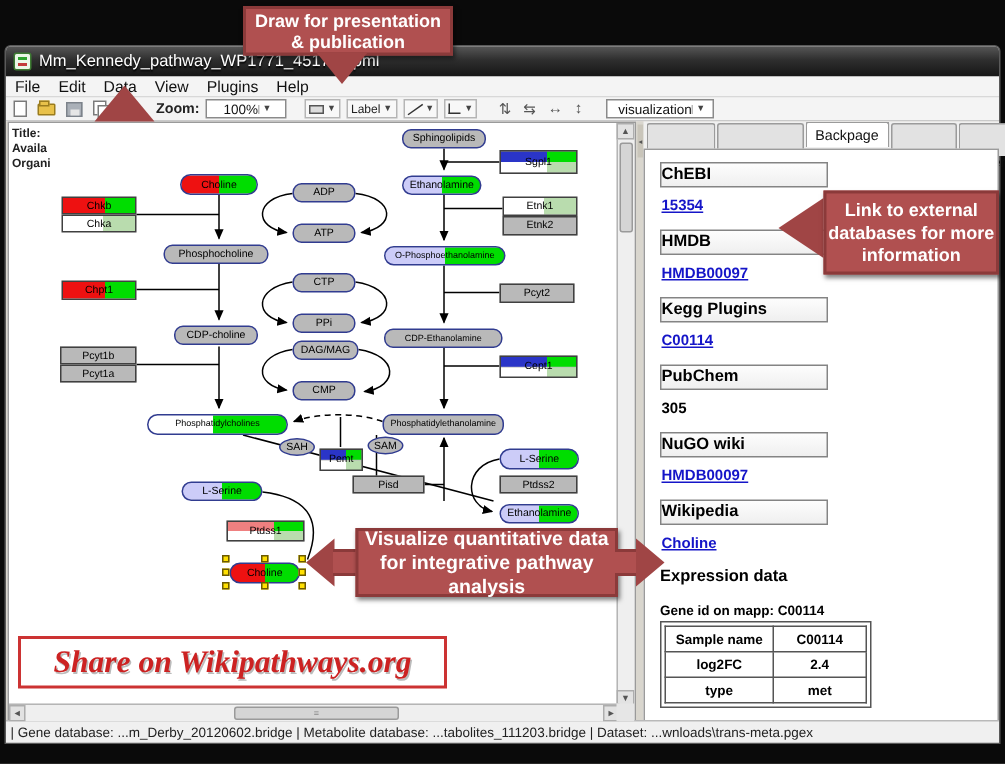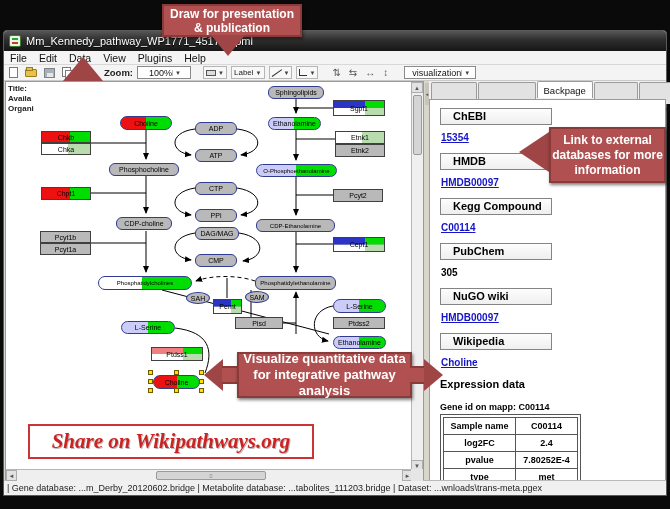--- a/index.html
+++ b/index.html
@@ -90,21 +90,21 @@
   
   .sidepanel { position:absolute; left:425px; top:0; width:237px; height:401px; background:#f0f0f0; }
   .tabsbar { position:absolute; left:0; top:1px; height:17px; display:flex; gap:1px; padding-left:2px; }
   .tab { font-size:9.5px; color:#111; background:#e2e2e2; border:1px solid #9b9b9b; border-bottom:none;
          border-radius:2px 2px 0 0; padding:20px 6px 1px 6px; }
   .tab.active { background:#fff; position:relative; top:-1px; padding-top:3px; font-weight:normal; }
   .panel-body { position:absolute; left:0; top:18px; width:237px; height:383px; background:#fff;
                 border:1px solid #9b9b9b; padding:8px 0 0 10px; overflow:hidden; }
   .bp-hdr { width:112px; height:17px; line-height:15px; border:1px solid #848484;
             background:linear-gradient(#fdfdfd,#efefef); font-weight:bold; font-size:11px;
-            padding-left:12px; margin-bottom:7px; color:#000; }
+            padding-left:0; margin-bottom:7px; color:#000; }
   .bp-val { font-size:10px; font-weight:bold; margin:0 0 10px 1px; color:#000; }
   .bp-val a { color:#1515c8; }
   .xp-title { font-size:11px; font-weight:bold; margin:4px 0 0 0; color:#000; }
   .xp-geneid { font-size:9px; font-weight:bold; margin:12px 0 2px 0; color:#000; }
   .xp-table { border:1px solid #555; padding:2px; display:inline-block; background:#fff; }
   .xp-table table { border-collapse:collapse; }
   .xp-table td { border:1px solid #555; font-size:9px; font-weight:bold; text-align:center;
                  width:72px; height:17px; color:#000; }
   .xp-table td:last-child { width:62px; }
 
@@ -308,21 +308,21 @@
             <span class="tab active">Backpage</span>
             <span class="tab">Search</span>
             <span class="tab">Legend</span>
           </div>
         <div class="panel-body">
           <div id="bp-sections">
               <div class="bp-hdr">ChEBI</div>
               <div class="bp-val"><a href="#">15354</a></div>
               <div class="bp-hdr">HMDB</div>
               <div class="bp-val"><a href="#">HMDB00097</a></div>
-              <div class="bp-hdr">Kegg Compound</div>
+              <div class="bp-hdr">Kegg Plugins</div>
               <div class="bp-val"><a href="#">C00114</a></div>
               <div class="bp-hdr">PubChem</div>
               <div class="bp-val">305</div>
               <div class="bp-hdr">NuGO wiki</div>
               <div class="bp-val"><a href="#">HMDB00097</a></div>
               <div class="bp-hdr">Wikipedia</div>
               <div class="bp-val"><a href="#">Choline</a></div>
             </div>
           <div class="xp-title">Expression data</div>
           <div class="xp-geneid">Gene id on mapp: C00114</div>
@@ -330,24 +330,20 @@
                 <tbody id="xp-rows">
                   <tr>
                     <td>Sample name</td>
                     <td>C00114</td>
                   </tr>
                   <tr>
                     <td>log2FC</td>
                     <td>2.4</td>
                   </tr>
                   <tr>
-                    <td>pvalue</td>
-                    <td>7.80252E-4</td>
-                  </tr>
-                  <tr>
                     <td>type</td>
                     <td>met</td>
                   </tr>
                 </tbody>
               </table></div>
         </div>
       </div>
 
     </div>
 
@@ -363,14 +359,14 @@
 
   <div class="co-tri" style="left:519px;top:132px;border-top:20px solid transparent;border-bottom:20px solid transparent;border-right:30px solid #a04545"></div>
   <div class="callout" style="left:549px;top:127px;width:117px;height:56px;font-size:12px;line-height:15px">Link to external databases for more information</div>
 
   <div class="co-tri" style="left:204px;top:359px;border-top:16px solid transparent;border-bottom:16px solid transparent;border-right:19px solid #a04545"></div>
   <div class="co-stem" style="left:222px;top:366px;width:17px;height:18px"></div>
   <div class="callout" style="left:237px;top:352px;width:175px;height:46px;font-size:13px;line-height:16px">Visualize quantitative data  for integrative pathway analysis</div>
   <div class="co-stem" style="left:410px;top:366px;width:14px;height:18px"></div>
   <div class="co-tri" style="left:424px;top:359px;border-top:16px solid transparent;border-bottom:16px solid transparent;border-left:19px solid #a04545"></div>
 
-  <div class="share-box" style="left:28px;top:424px;width:286px;height:35px">Share on Wikipathways.org</div>
+  <div class="share-box" style="left:12px;top:424px;width:286px;height:35px">Share on Wikipathways.org</div>
 </div>
 
 </body></html>

